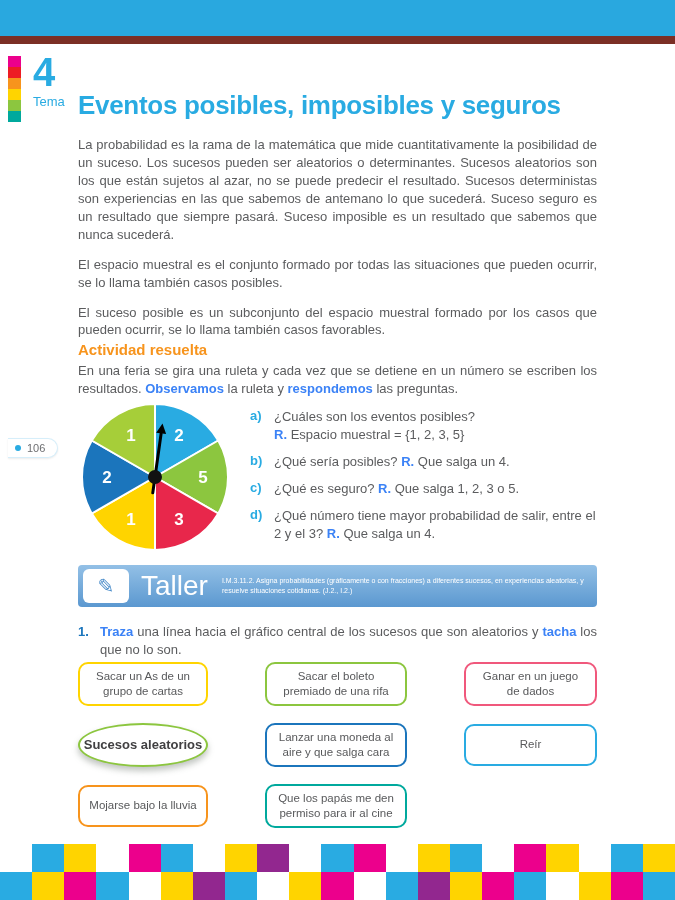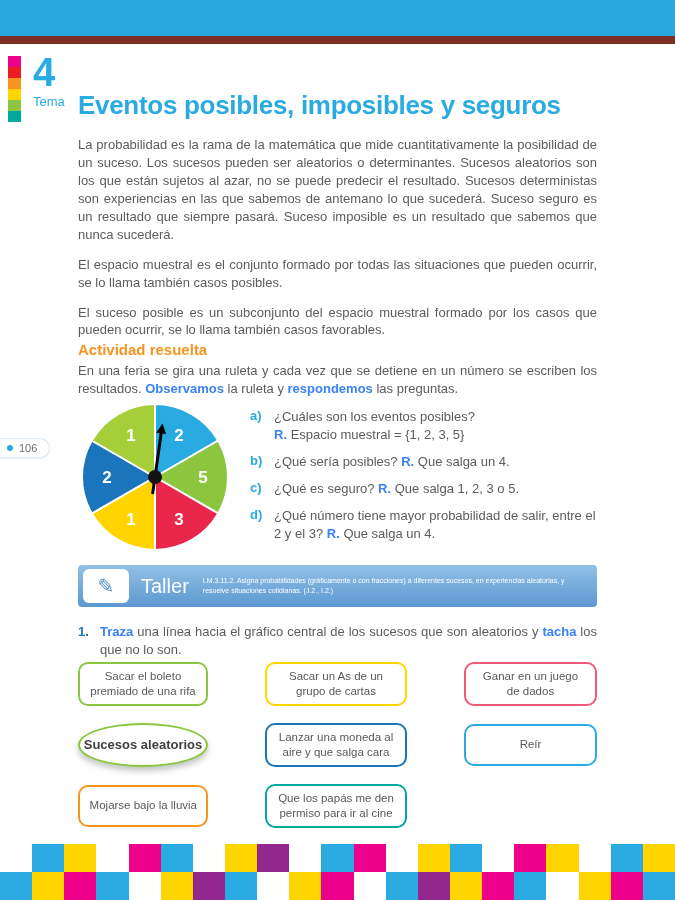--- a/index.html
+++ b/index.html
@@ -25,37 +25,37 @@
   .intro p { margin-bottom:12px; }
 
   .heading-orange { position:absolute; left:78px; top:341px; font-size:15px; font-weight:bold; color:#F7941D; }
 
   .activity-intro { position:absolute; left:78px; top:362px; width:519px; font-size:13px; color:#5B5C5E; line-height:1.38; text-align:justify; }
   .activity-intro b, .q-body b, .exercise b { color:#3b82f6; }
 
   .wheel { position:absolute; left:80px; top:402px; width:150px; height:150px; }
   .wheel svg text { font-family:"Liberation Sans", sans-serif; }
 
-  .page-tab { position:absolute; left:0; top:438px; display:flex; align-items:center; gap:6px;
+  .page-tab { position:absolute; left:8px; top:438px; display:flex; align-items:center; gap:6px;
               background:#ffffff; border:1px solid #D6EEFA; border-left:none; border-radius:0 12px 12px 0;
               padding:3px 12px 3px 7px; box-shadow:0 1px 2px rgba(0,0,0,0.08); }
   .page-dot { width:6px; height:6px; border-radius:50%; background:#29ABE2; }
   .page-num { font-size:11px; color:#6D6E71; }
 
   .questions { position:absolute; left:250px; top:408px; width:347px; font-size:13px; color:#5B5C5E; }
   .q-item { display:flex; margin-bottom:9px; }
   .q-letter { color:#29ABE2; font-weight:bold; width:24px; flex:none; }
   .q-body { flex:1; line-height:1.38; }
 
   .taller-band { position:absolute; left:78px; top:565px; width:519px; height:42px; border-radius:4px;
                  background:linear-gradient(180deg,#93C0E6 0%,#5B98D0 100%); display:flex; align-items:center; }
   .taller-icon-box { width:46px; height:34px; background:#ffffff; border-radius:6px; margin-left:5px;
                      display:flex; align-items:center; justify-content:center; flex:none; }
   .pencil { font-size:20px; color:#4E8FCB; line-height:1; }
-  .taller-title { color:#ffffff; font-size:20px; margin-left:12px; flex:none; }
+  .taller-title { color:#ffffff; font-size:28px; margin-left:12px; flex:none; }
   .taller-std { color:#ffffff; font-size:7px; line-height:1.45; margin-left:14px; flex:1; padding-right:10px; }
 
   .exercise { position:absolute; left:78px; top:623px; width:519px; display:flex; font-size:13px; color:#5B5C5E; line-height:1.38; }
   .ex-num { color:#1B75BC; font-weight:bold; width:22px; flex:none; }
   .ex-text { flex:1; text-align:justify; }
 
   .choice-grid { position:absolute; left:78px; top:662px; width:519px; display:grid;
                  grid-template-columns:130px 142px 133px; justify-content:space-between;
                  row-gap:17px; align-items:center; }
   .choice-box { background:#fff; border:2px solid #cccccc; border-radius:10px; min-height:42px;
@@ -158,39 +158,39 @@
     <div class="taller-title">Taller</div>
     <div class="taller-std">I.M.3.11.2. Asigna probabilidades (gráficamente o con fracciones) a diferentes sucesos, en experiencias aleatorias, y resuelve situaciones cotidianas. (J.2., I.2.)</div>
   </div>
 
   <div class="exercise">
     <span class="ex-num">1.</span>
     <span class="ex-text"><b>Traza</b><span> una línea hacia el gráfico central de los sucesos que son aleatorios y </span><b>tacha</b><span> los que no lo son.</span></span>
   </div>
 
   <div class="choice-grid">
+    <div class="choice-box" style="border-color: rgb(255, 212, 0);">
+        <span>Sacar un As de un grupo de cartas</span>
+      </div>
     <div class="choice-box" style="border-color: rgb(140, 198, 63);">
         <span>Sacar el boleto premiado de una rifa</span>
       </div>
-    <div class="choice-box" style="border-color: rgb(255, 212, 0);">
-        <span>Sacar un As de un grupo de cartas</span>
-      </div>
     <div class="choice-box" style="border-color: rgb(240, 88, 124);">
         <span>Ganar en un juego de dados</span>
       </div>
     <div class="central-ellipse" style="border-color: rgb(140, 198, 63);">
         <span>Sucesos aleatorios</span>
       </div>
     <div class="choice-box" style="border-color: rgb(27, 117, 188);">
         <span>Lanzar una moneda al aire y que salga cara</span>
       </div>
     <div class="choice-box" style="border-color: rgb(41, 171, 226);">
         <span>Reír</span>
       </div>
-    <div class="choice-box" style="border-color: rgb(247, 148, 29); justify-content: flex-end;">
+    <div class="choice-box" style="border-color: rgb(247, 148, 29);">
         <span>Mojarse bajo la lluvia</span>
       </div>
     <div class="choice-box" style="border-color: rgb(0, 169, 157); justify-content: center;">
         <span>Que los papás me den permiso para ir al cine</span>
       </div>
   </div>
 
   <div class="footer">
       <div class="stripe-row">
         <div class="stripe-cell" style="background: rgb(255, 255, 255);"></div>

